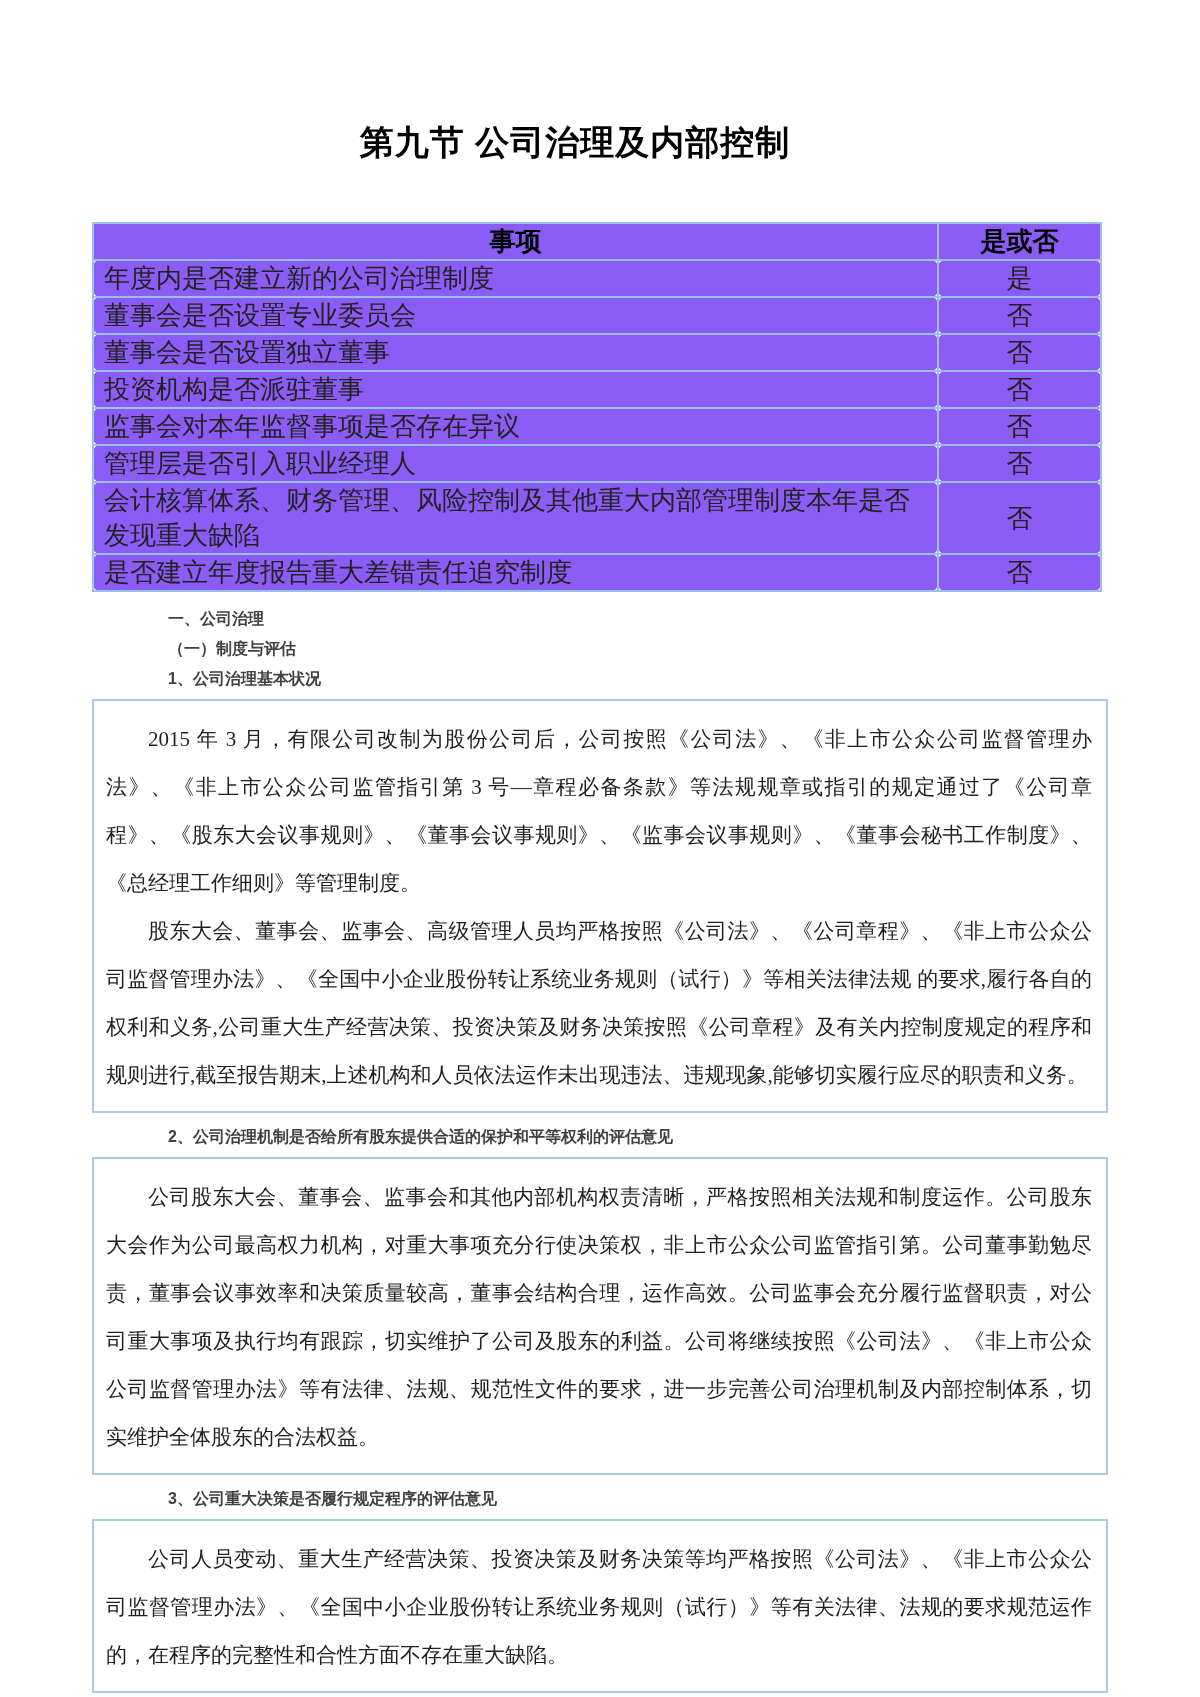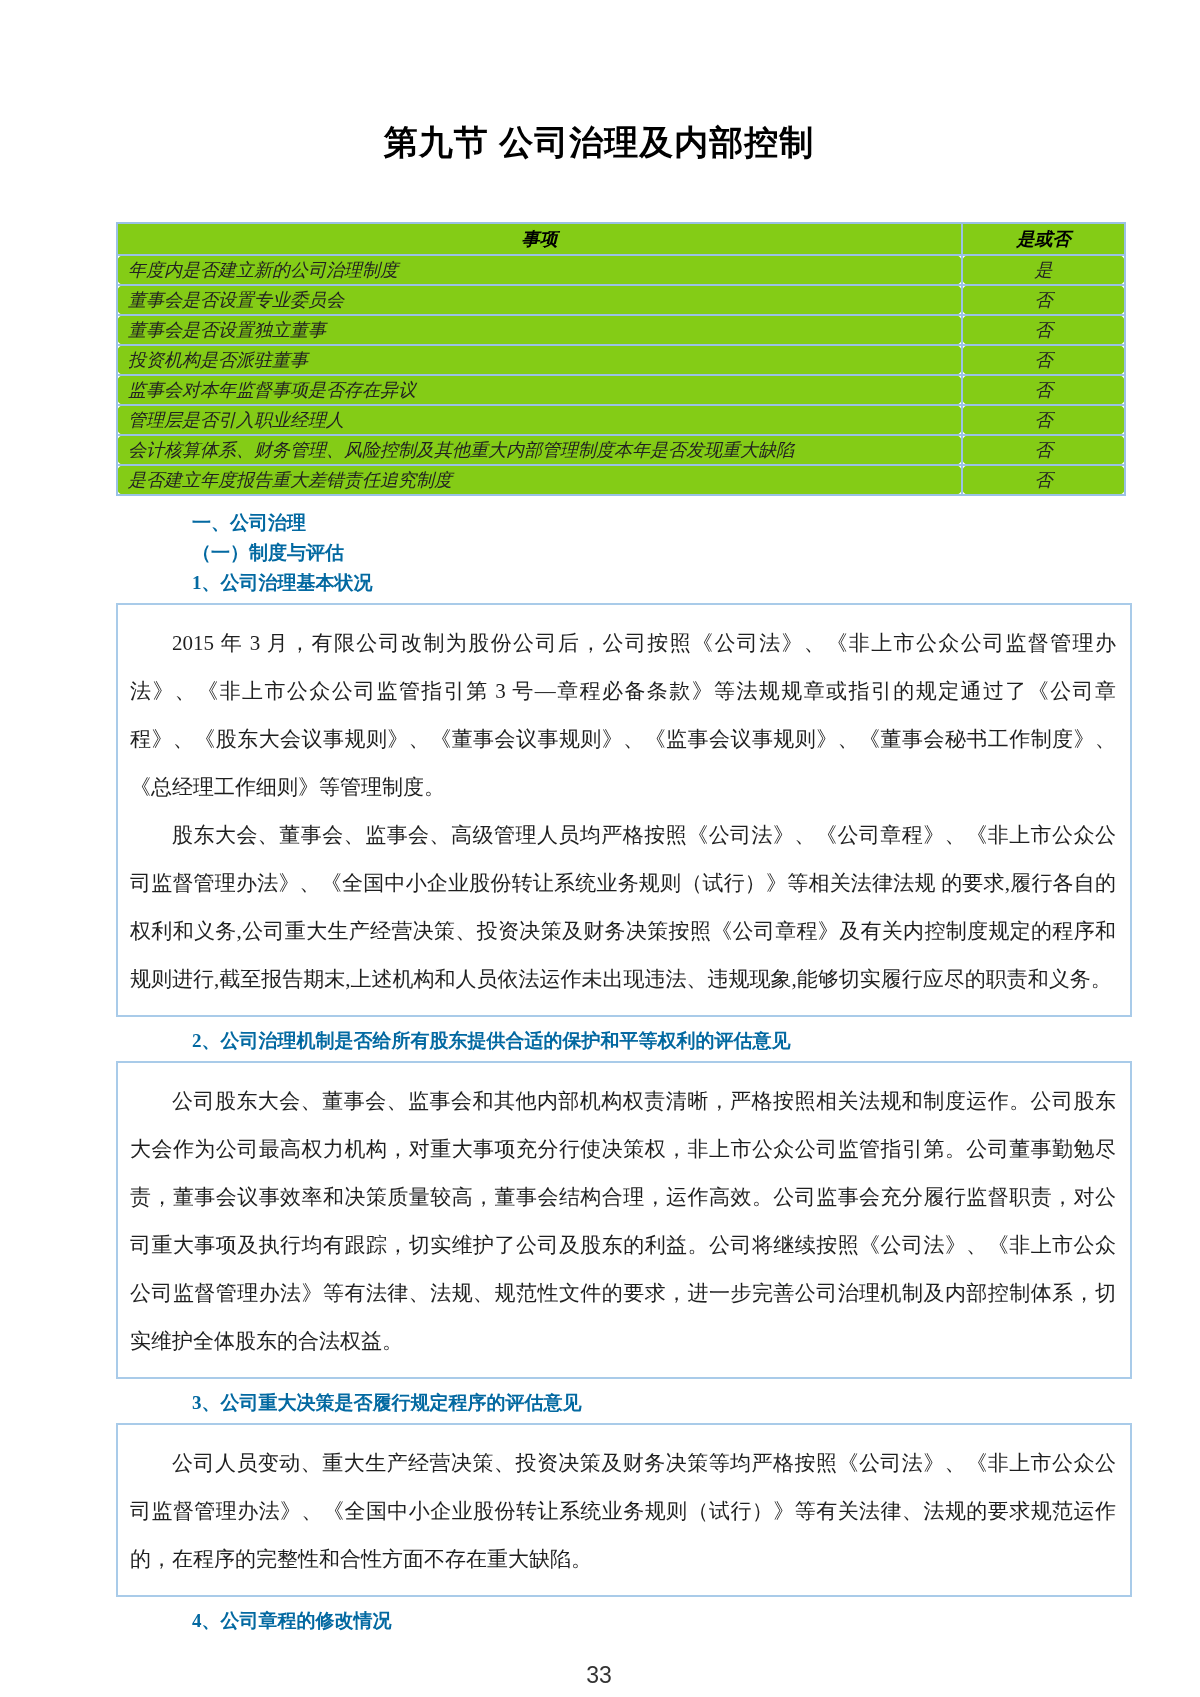--- a/index.html
+++ b/index.html
@@ -5,21 +5,20 @@
   * { margin: 0; padding: 0; box-sizing: border-box; }
   html, body { background: #ffffff; }
   .page {
     position: relative;
     width: 1148px;
     height: 1697px;
     background: #ffffff;
     font-family: "Liberation Serif", "DejaVu Serif", serif;
     color: #1f1f1f;
     overflow: hidden;
-    margin-left: 24px;
   }
   .content { padding: 0 90px 0 92px; }
 
   .doc-title {
     margin-top: 118px;
     font-family: "Liberation Sans", "DejaVu Sans", sans-serif;
     font-weight: 700;
     font-size: 34px;
     line-height: 48px;
     text-align: center;
@@ -28,45 +27,44 @@
   }
 
   table.gov-table {
     margin-top: 56px;
     width: 1008px;
     border-collapse: collapse;
     table-layout: fixed;
   }
   table.gov-table th, table.gov-table td {
     border: 2px solid #9ac1e5;
-    font-size: 18px;
+    font-size: 26px;
     color: #222222;
-    background: #84cc16;
-    font-style: italic;
+    background: #8b5cf6;
   }
   table.gov-table th {
     height: 32px;
     font-family: "Liberation Sans", "DejaVu Sans", sans-serif;
     font-weight: 700;
     text-align: center;
     color: #000000;
   }
   table.gov-table td { height: 30px; border-radius: 7px; }
   td.item-cell { padding: 0 10px; text-align: left; }
   td.value-cell, th.value-col { text-align: center; }
   col.item-col { width: 845px; }
   col.value-col { width: 163px; }
 
   .headings { margin-top: 12px; }
   .sec-heading {
-    font-family: Liberation Serif, serif;
+    font-family: Liberation Sans, sans-serif;
     font-weight: 700;
-    font-size: 19px;
+    font-size: 16px;
     line-height: 30px;
-    color: #0369a1;
+    color: #404040;
     padding-left: 76px;
   }
   .sec-heading.mid { margin-top: 9px; }
 
   .text-box {
     margin-top: 5px;
     width: 1016px;
     border: 2px solid #a9cbe9;
     background: #ffffff;
     padding: 14px 14px 12px 12px;

